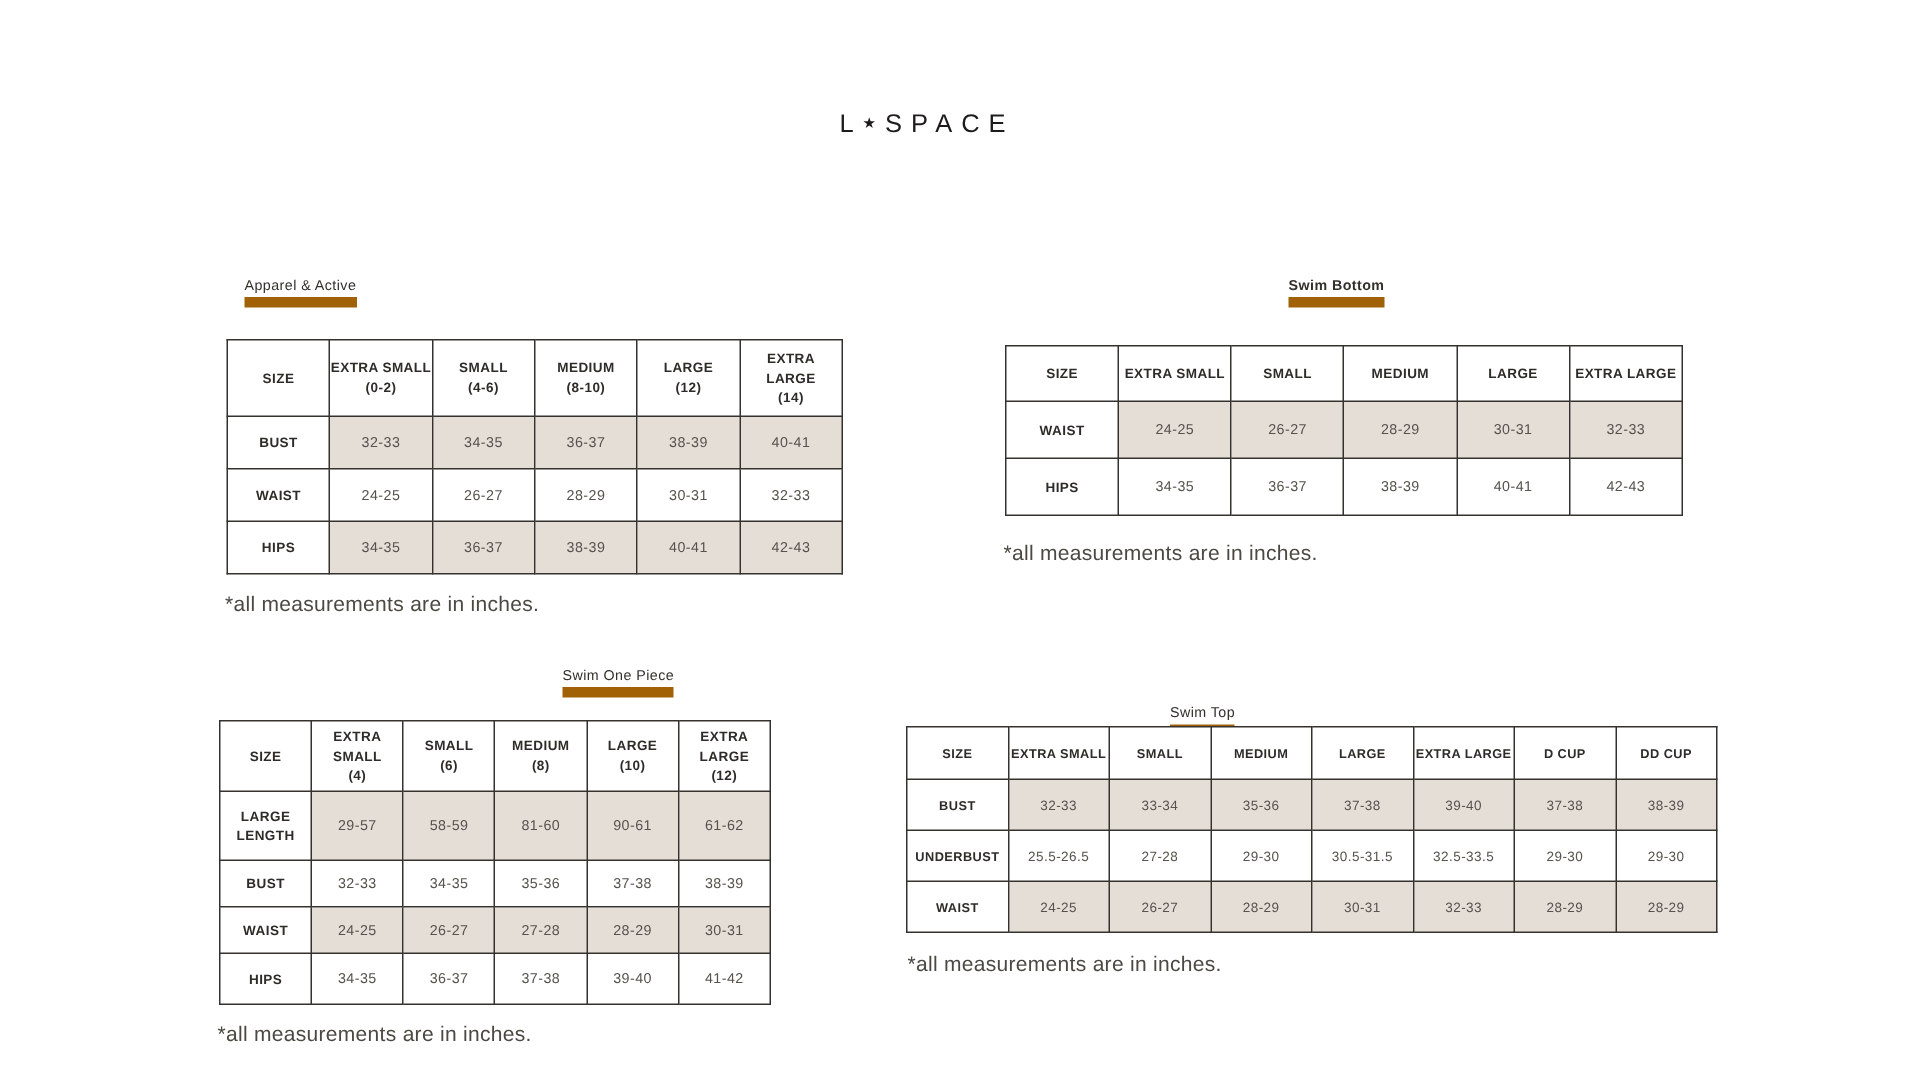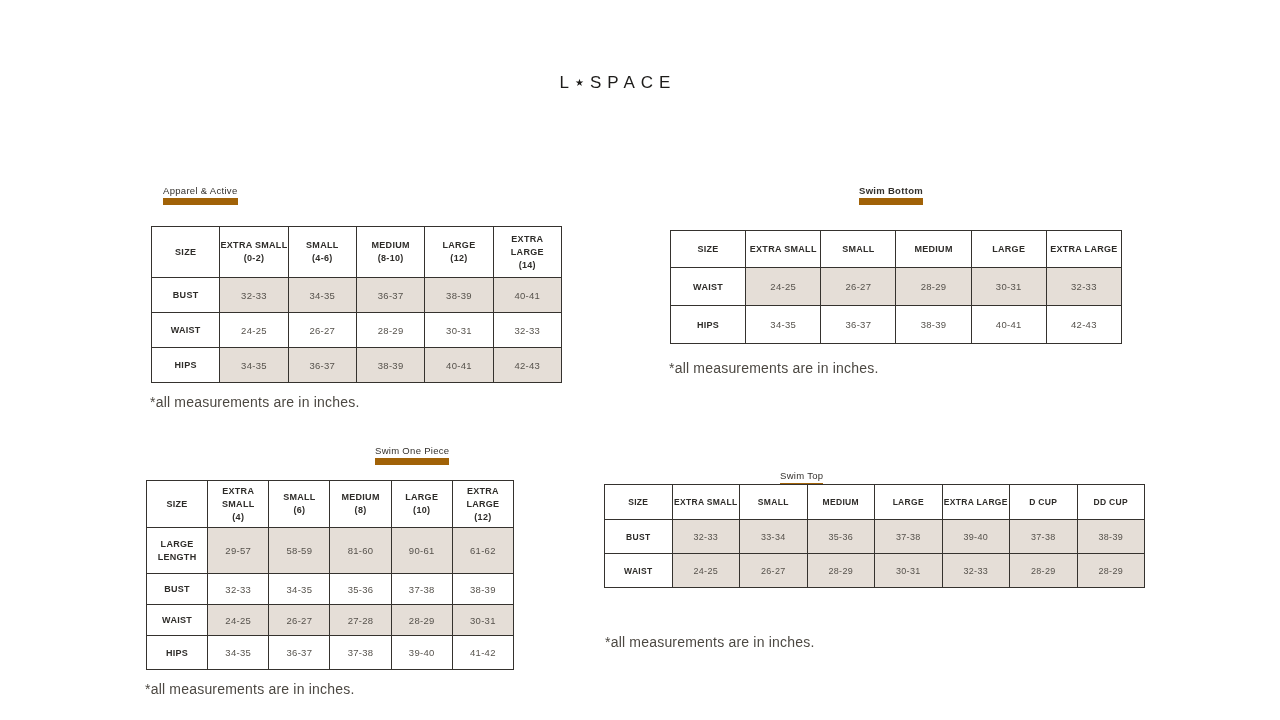--- a/index.html
+++ b/index.html
@@ -268,20 +268,30 @@
     <tr class="r shade">
       <th>BUST</th>
       <td>32-33</td>
       <td>33-34</td>
       <td>35-36</td>
       <td>37-38</td>
       <td>39-40</td>
       <td>37-38</td>
       <td>38-39</td>
     </tr>
+    <tr class="r">
+      <th>UNDERBUST</th>
+      <td>25.5-26.5</td>
+      <td>27-28</td>
+      <td>29-30</td>
+      <td>30.5-31.5</td>
+      <td>32.5-33.5</td>
+      <td>29-30</td>
+      <td>29-30</td>
+    </tr>
     <tr class="r shade">
       <th>WAIST</th>
       <td>24-25</td>
       <td>26-27</td>
       <td>28-29</td>
       <td>30-31</td>
       <td>32-33</td>
       <td>28-29</td>
       <td>28-29</td>
     </tr>

